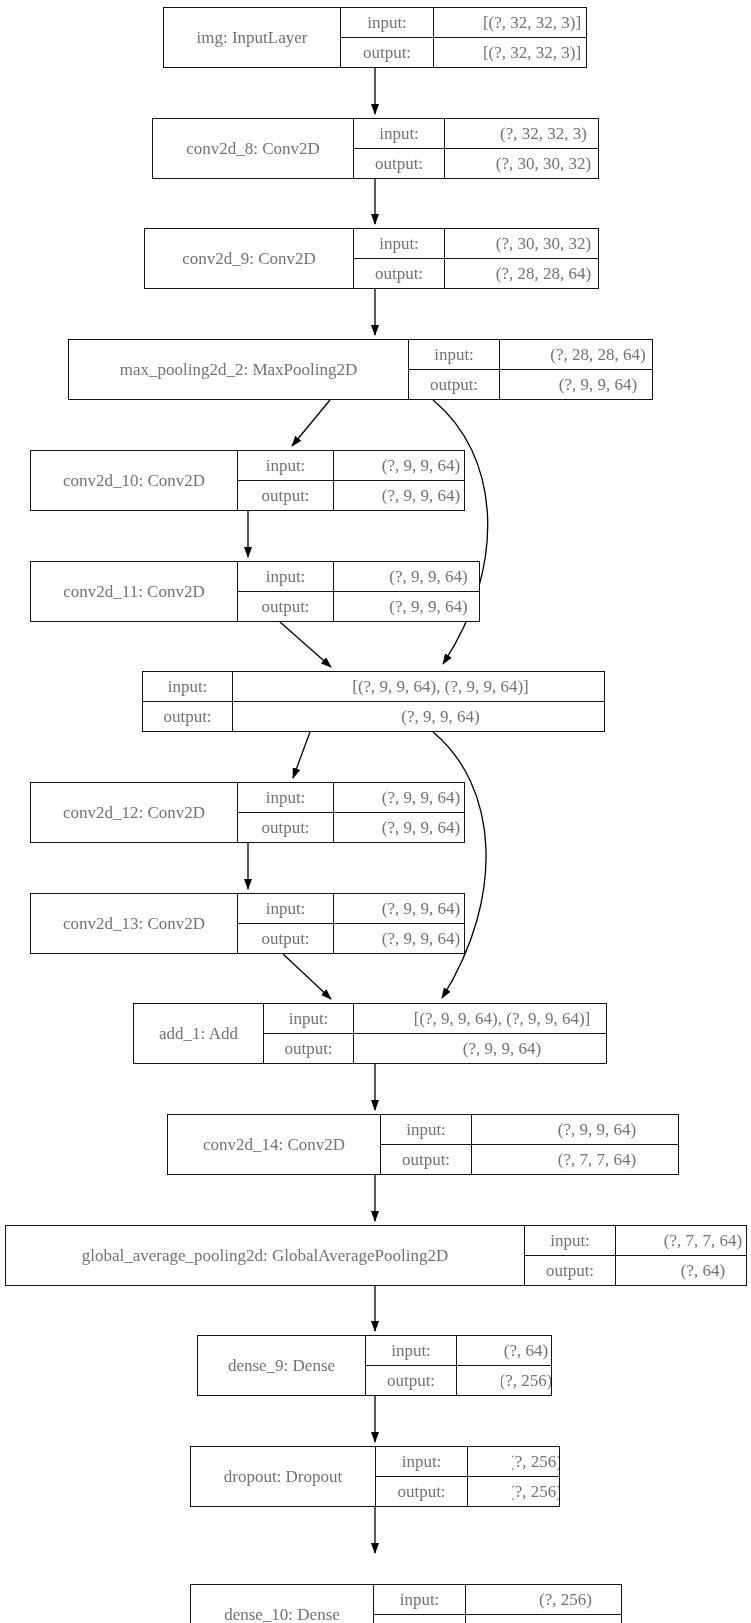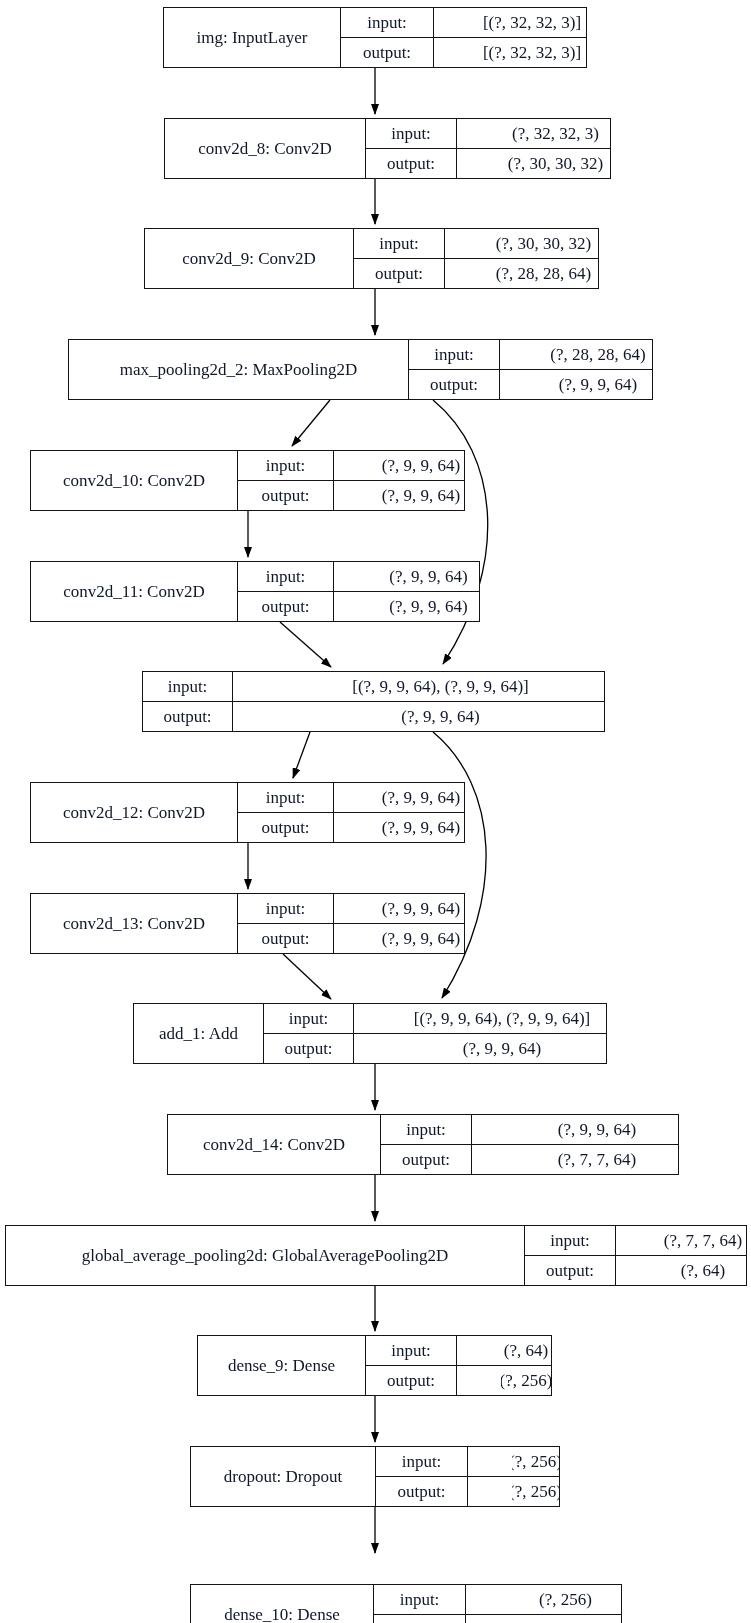--- a/index.html
+++ b/index.html
@@ -1,21 +1,21 @@
 <!DOCTYPE html>
 <html><head>
 <meta charset="utf-8">
 <style>
   html, body { margin: 0; padding: 0; background: #ffffff; }
   .canvas {
     position: relative;
     width: 751px;
     height: 1623px;
     background: #ffffff;
-    color: #0f172a;
+    color: #737373;
     font-family: "Liberation Serif", "DejaVu Serif", serif;
     overflow: hidden;
   }
   svg.edges {
     position: absolute;
     left: 0; top: 0;
     width: 751px; height: 1623px;
     pointer-events: none;
   }
   .node {
@@ -94,21 +94,21 @@
         <div class="key" style="width:93px">input:</div>
         <div class="val">[(?, 32, 32, 3)]</div>
       </div>
       <div class="row">
         <div class="key" style="width:93px">output:</div>
         <div class="val">[(?, 32, 32, 3)]</div>
       </div>
     </div>
   </div>
 
-  <div class="node" style="left:164px;top:118px;width:447px">
+  <div class="node" style="left:152px;top:118px;width:447px">
     <div class="lbl" style="width:201px">conv2d_8: Conv2D</div>
     <div class="io">
       <div class="row top">
         <div class="key" style="width:91px">input:</div>
         <div class="val">(?, 32, 32, 3)</div>
       </div>
       <div class="row">
         <div class="key" style="width:91px">output:</div>
         <div class="val">(?, 30, 30, 32)</div>
       </div>

